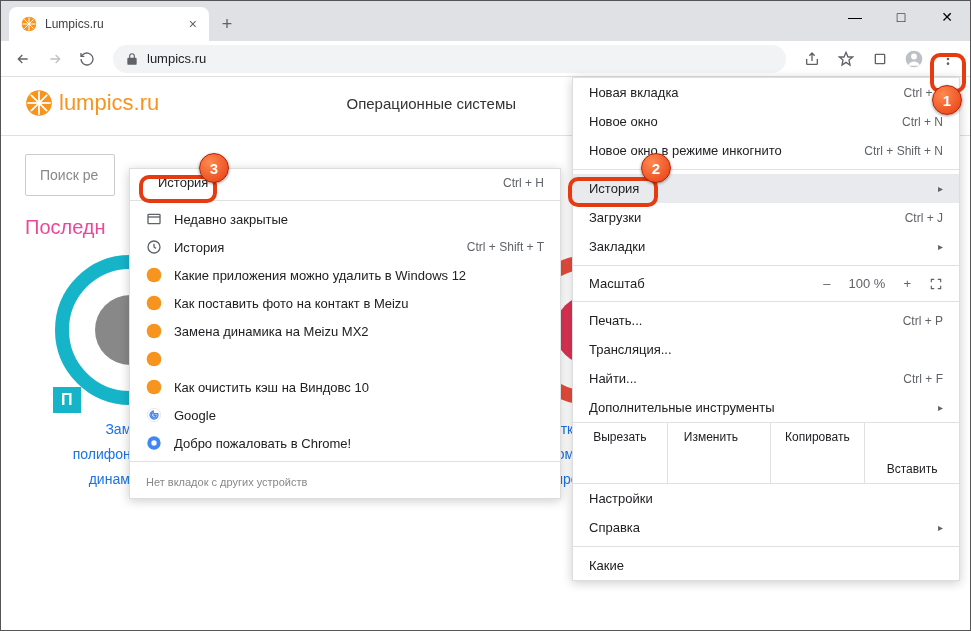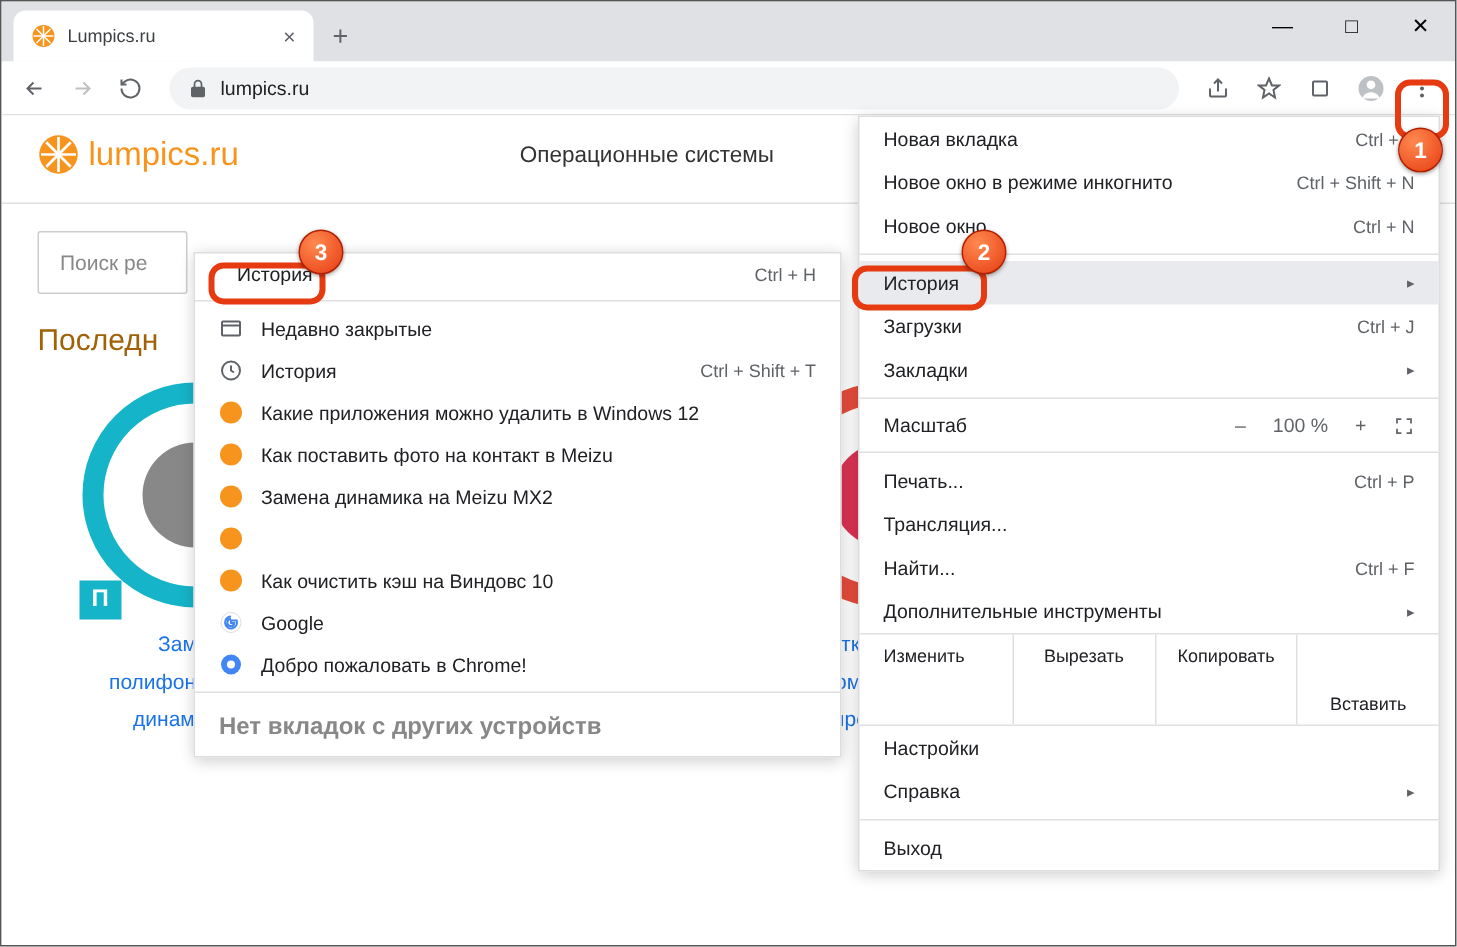--- a/index.html
+++ b/index.html
@@ -23,22 +23,22 @@
 .tb-right { display: flex; align-items: center; gap: 6px; }
 .tb-icon { width: 28px; height: 28px; display: flex; align-items: center; justify-content: center; color: #5f6368; }
 
 
 .page { position: relative; height: 555px; background: #fff; overflow: hidden; }
 .page-header { display: flex; align-items: center; padding: 12px 24px; }
 .logo { display: flex; align-items: center; font-size: 22px; color: #f7941e; font-weight: 400; }
 .logo-icon { width: 28px; height: 28px; margin-right: 6px; }
 .nav-link { margin-left: auto; margin-right: 430px; font-size: 15px; color: #333; }
 .divider { height: 1px; background: #e0e0e0; margin: 6px 0 18px; }
-.search-box { margin: 0 24px 20px; border: 1px solid #ccc; border-radius: 2px; padding: 12px 14px; font-size: 14px; color: #888; width: 100px; overflow: hidden; white-space: nowrap; }
-.section-title { font-size: 20px; color: #a16207; margin: 0 24px 16px; white-space: nowrap; overflow: hidden; width: 100px; }
+.search-box { margin: 0 24px 20px; border: 1px solid #ccc; border-radius: 2px; padding: 12px 14px; font-size: 14px; color: #888; width: 90px; overflow: hidden; white-space: nowrap; }
+.section-title { font-size: 20px; color: #ec4899; margin: 0 24px 16px; white-space: nowrap; overflow: hidden; width: 100px; }
 .cards { display: flex; gap: 20px; padding: 0 24px; }
 .card { width: 210px; text-align: center; }
 .card-circle { width: 150px; height: 150px; border: 14px solid #16b4c9; border-radius: 50%; margin: 0 auto 12px; background: #fff; display: flex; align-items: center; justify-content: center; }
 .card-inner { width: 70px; height: 70px; border-radius: 50%; background: #ddd; }
 .card-title { color: #1a73e8; font-size: 14px; line-height: 1.8; }
 .card-label { position: absolute; background: #16b4c9; color: #fff; font-weight: bold; padding: 4px 8px; font-size: 16px; }
 
 
 .main-menu { position: absolute; top: 76px; right: 10px; width: 388px; background: #fff; box-shadow: 0 2px 10px rgba(0,0,0,.2); border: 1px solid #ddd; font-size: 13px; z-index: 10; }
 .menu-item { display: flex; align-items: center; padding: 7px 16px; color: #202124; position: relative; }
@@ -53,21 +53,21 @@
 .edit-cell { flex: 1; padding: 7px 8px; text-align: center; font-size: 12px; border-right: 1px solid #e0e0e0; color: #202124; }
 .edit-cell:last-child { border-right: none; margin-top: 32px; }
 .edit-cell.label { text-align: left; padding-left: 16px; }
 
 
 .sub-menu { position: absolute; top: 167px; left: 128px; width: 432px; background: #fff; box-shadow: 0 2px 10px rgba(0,0,0,.2); border: 1px solid #ddd; font-size: 13px; z-index: 20; }
 .sub-item { display: flex; align-items: center; padding: 6px 16px; color: #202124; }
 .sub-item .icon { width: 16px; height: 16px; margin-right: 12px; flex-shrink: 0; }
 .sub-item .shortcut { margin-left: auto; color: #5f6368; font-size: 12px; }
 .sub-item.bold { font-weight: 400; align-items: flex-end; }
-.sub-footer { padding: 10px 16px; color: #888; font-size: 16px; font-weight: bold; }
+.sub-footer { padding: 10px 16px; color: #888; font-size: 11px; }
 
 
 .callout { position: absolute; border: 4px solid #e63b11; border-radius: 10px; z-index: 30; pointer-events: none; }
 .callout-num { position: absolute; width: 30px; height: 30px; border-radius: 50%; background: radial-gradient(circle at 35% 30%, #ff8a50, #e63b11); color: #fff; font-weight: bold; display: flex; align-items: center; justify-content: center; font-size: 15px; z-index: 31; box-shadow: 0 1px 3px rgba(0,0,0,.4); border: 1px solid #b02000; }
 
 .orange-circle { fill: #f7941e; }
 .fullscreen-icon { width: 14px; height: 14px; }
 </style>
 </head>
 <body>
@@ -191,26 +191,26 @@
     </div>
   </div>
 </div>
 
 <div class="main-menu">
   <div class="menu-item">
       <span>Новая вкладка</span>
       <span class="shortcut">Ctrl + T</span>
     </div>
   <div class="menu-item">
+      <span>Новое окно</span>
+      <span class="shortcut">Ctrl + N</span>
+    </div>
+  <div class="menu-item">
       <span>Новое окно в режиме инкогнито</span>
       <span class="shortcut">Ctrl + Shift + N</span>
-    </div>
-  <div class="menu-item">
-      <span>Новое окно</span>
-      <span class="shortcut">Ctrl + N</span>
     </div>
   <div class="menu-sep"></div>
   <div class="menu-item hover">
       <span>История</span>
       <span class="arrow">▸</span>
     </div>
   <div class="menu-item">
       <span>Загрузки</span>
       <span class="shortcut">Ctrl + J</span>
     </div>
@@ -240,35 +240,35 @@
     </div>
   <div class="menu-item">
       <span>Найти...</span>
       <span class="shortcut">Ctrl + F</span>
     </div>
   <div class="menu-item">
       <span>Дополнительные инструменты</span>
       <span class="arrow">▸</span>
     </div>
   <div class="edit-row">
+    <div class="edit-cell">Вырезать</div>
     <div class="edit-cell label">Изменить</div>
-    <div class="edit-cell">Вырезать</div>
     <div class="edit-cell">Копировать</div>
     <div class="edit-cell">Вставить</div>
   </div>
   <div class="menu-item">
       <span>Настройки</span>
     </div>
   <div class="menu-item">
       <span>Справка</span>
       <span class="arrow">▸</span>
     </div>
   <div class="menu-sep"></div>
   <div class="menu-item">
-      <span>Выход</span>
+      <span>Какие</span>
     </div>
 </div>
 
 <div class="sub-menu">
   <div class="sub-item" style="padding-left:28px">
       <span>История</span>
       <span class="shortcut">Ctrl + H</span>
     </div>
   <div class="menu-sep"></div>
   <div class="sub-item bold">

